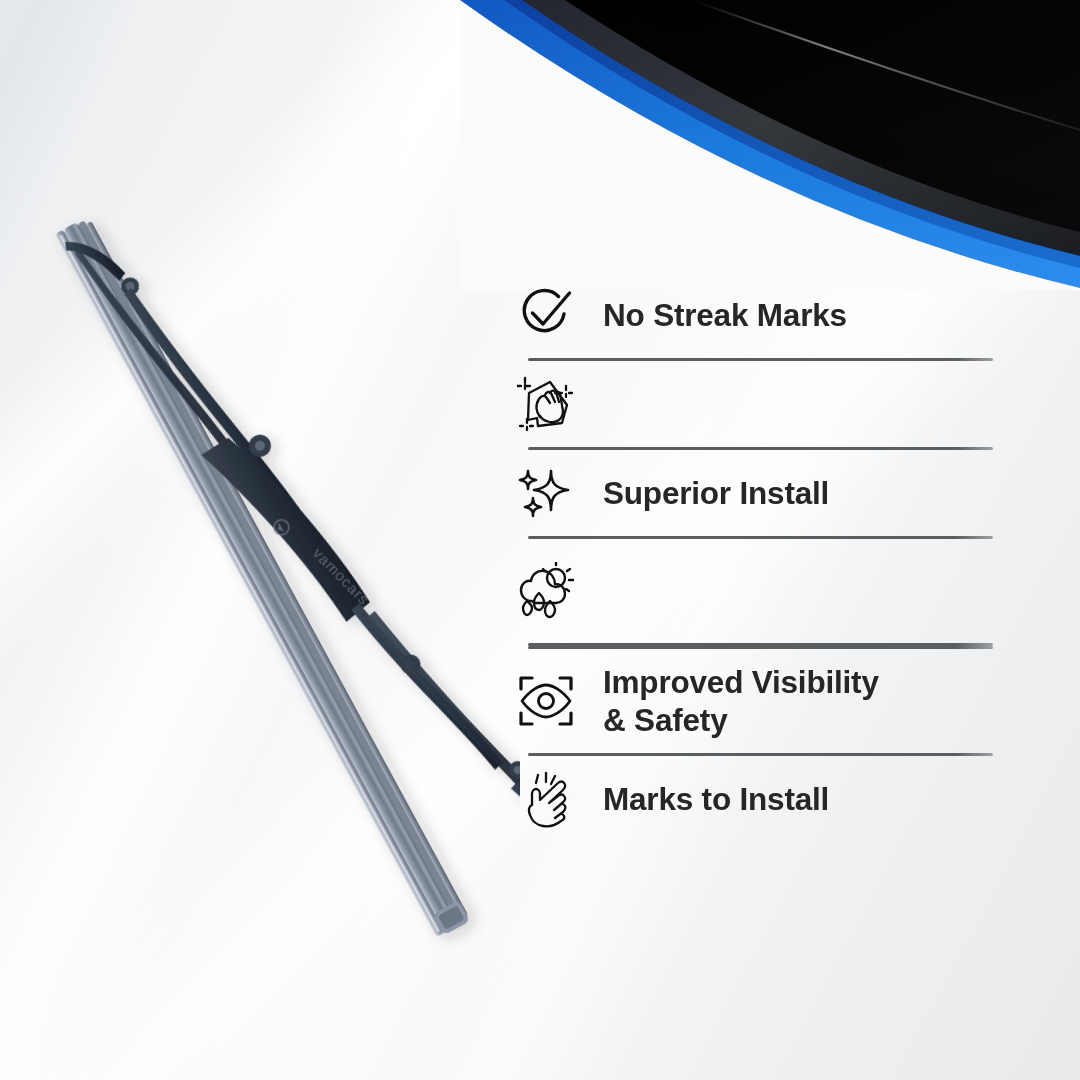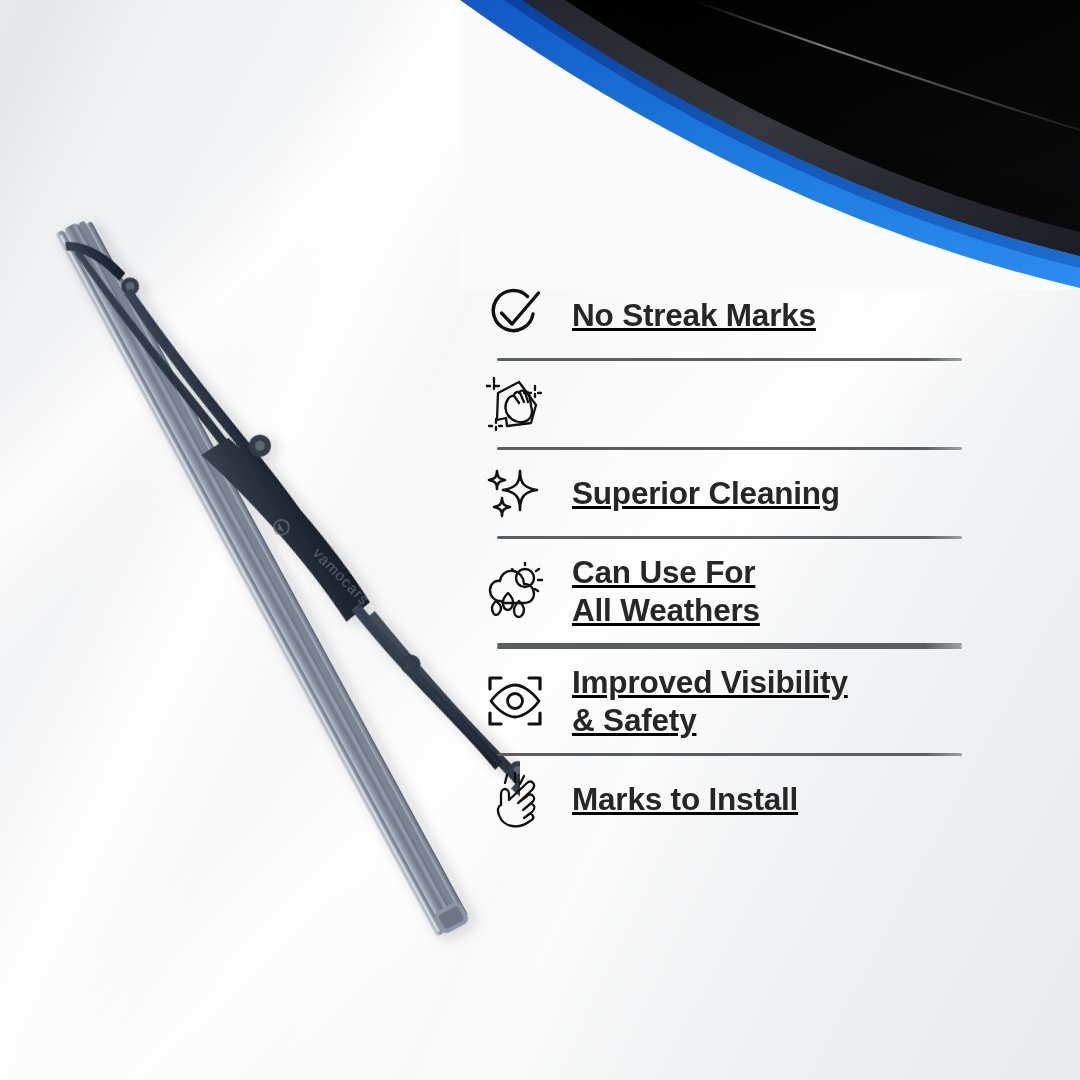--- a/index.html
+++ b/index.html
@@ -36,23 +36,22 @@
   .product {
     position:absolute;
     left:0; top:150px;
     width:520px; height:860px;
     pointer-events:none;
   }
 
   
   .features {
     position:absolute;
-    left:484px; top:272px;
+    left:515px; top:272px;
     width:490px;
-    text-decoration:underline;
   }
   .feature-row {
     display:flex;
     align-items:center;
     gap:26px;
     min-height:86px;
     padding:4px 0;
   }
   .feature-icon {
     flex:0 0 62px;
@@ -240,38 +239,36 @@
     <div class="divider"></div>
 
     <div class="feature-row">
       <span class="feature-icon">
         <svg width="60" height="56" viewBox="0 0 60 56" fill="none" stroke="#101010" stroke-width="2.6" stroke-linecap="round" stroke-linejoin="round">
           <path d="M35,6 C35,18 39,23 52,25 C39,27 35,32 35,45 C35,32 31,27 18,25 C31,23 35,18 35,6 Z"></path>
           <path d="M12,6 C12,12 14,14 20,15 C14,16 12,18 12,24 C12,18 10,16 4,15 C10,14 12,12 12,6 Z"></path>
           <path d="M17,33 C17,39 19,41 25,42 C19,43 17,45 17,51 C17,45 15,43 9,42 C15,41 17,39 17,33 Z"></path>
         </svg>
       </span>
-      <span class="feature-label">Superior Cleaning</span>
+      <span class="feature-label">Superior Install</span>
     </div>
     <div class="divider"></div>
 
     <div class="feature-row two-line">
       <span class="feature-icon">
         <svg width="60" height="58" viewBox="0 0 60 58" fill="none" stroke="#101010" stroke-width="2.4" stroke-linecap="round" stroke-linejoin="round">
           <circle cx="40" cy="16" r="9"></circle>
           <path d="M40,3 l0,-3 M51,9 l3,-2 M53,18 l4,0 M50,27 l3,2 M29,9 l-2,-2"></path>
           <path d="M16,39 C9,39 5,34 5,28 C5,22 10,18 15,19 C16,12 22,8 28,9
                    C35,10 39,16 39,22 C45,22 49,26 49,32 C49,37 45,41 40,41 L18,41 Z"></path>
           <path d="M16,46 C16,50 13,53 11,53 C9,53 7,50 7,46 C7,43 11,39 11,39 C11,39 16,43 16,46 Z"></path>
           <path d="M28,40 C28,45 25,48 23,48 C20,48 18,45 18,40 C18,36 23,31 23,31 C23,31 28,36 28,40 Z"></path>
           <path d="M39,48 C39,52 36,55 34,55 C31,55 29,52 29,48 C29,44 34,39 34,39 C34,39 39,44 39,48 Z"></path>
         </svg>
       </span>
-      <span class="feature-label">Can Use For
-All Weathers</span>
     </div>
     <div class="divider"></div>
 
     <div class="divider"></div>
 
     <div class="feature-row two-line">
       <span class="feature-icon">
         <svg width="58" height="56" viewBox="0 0 58 56" fill="none" stroke="#101010" stroke-width="3.2" stroke-linecap="round" stroke-linejoin="round">
           <path d="M4,16 L4,5 L15,5"></path>
           <path d="M54,16 L54,5 L43,5"></path>

